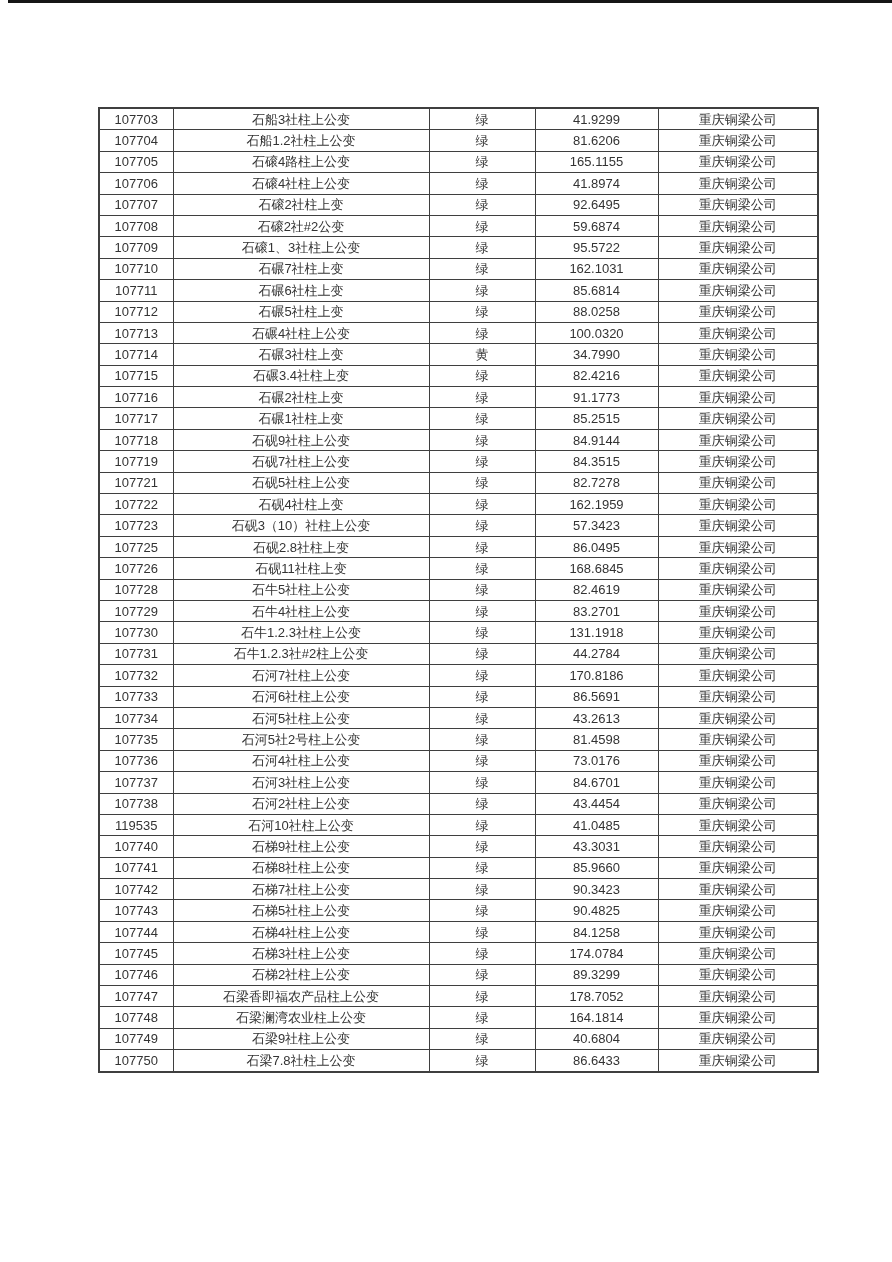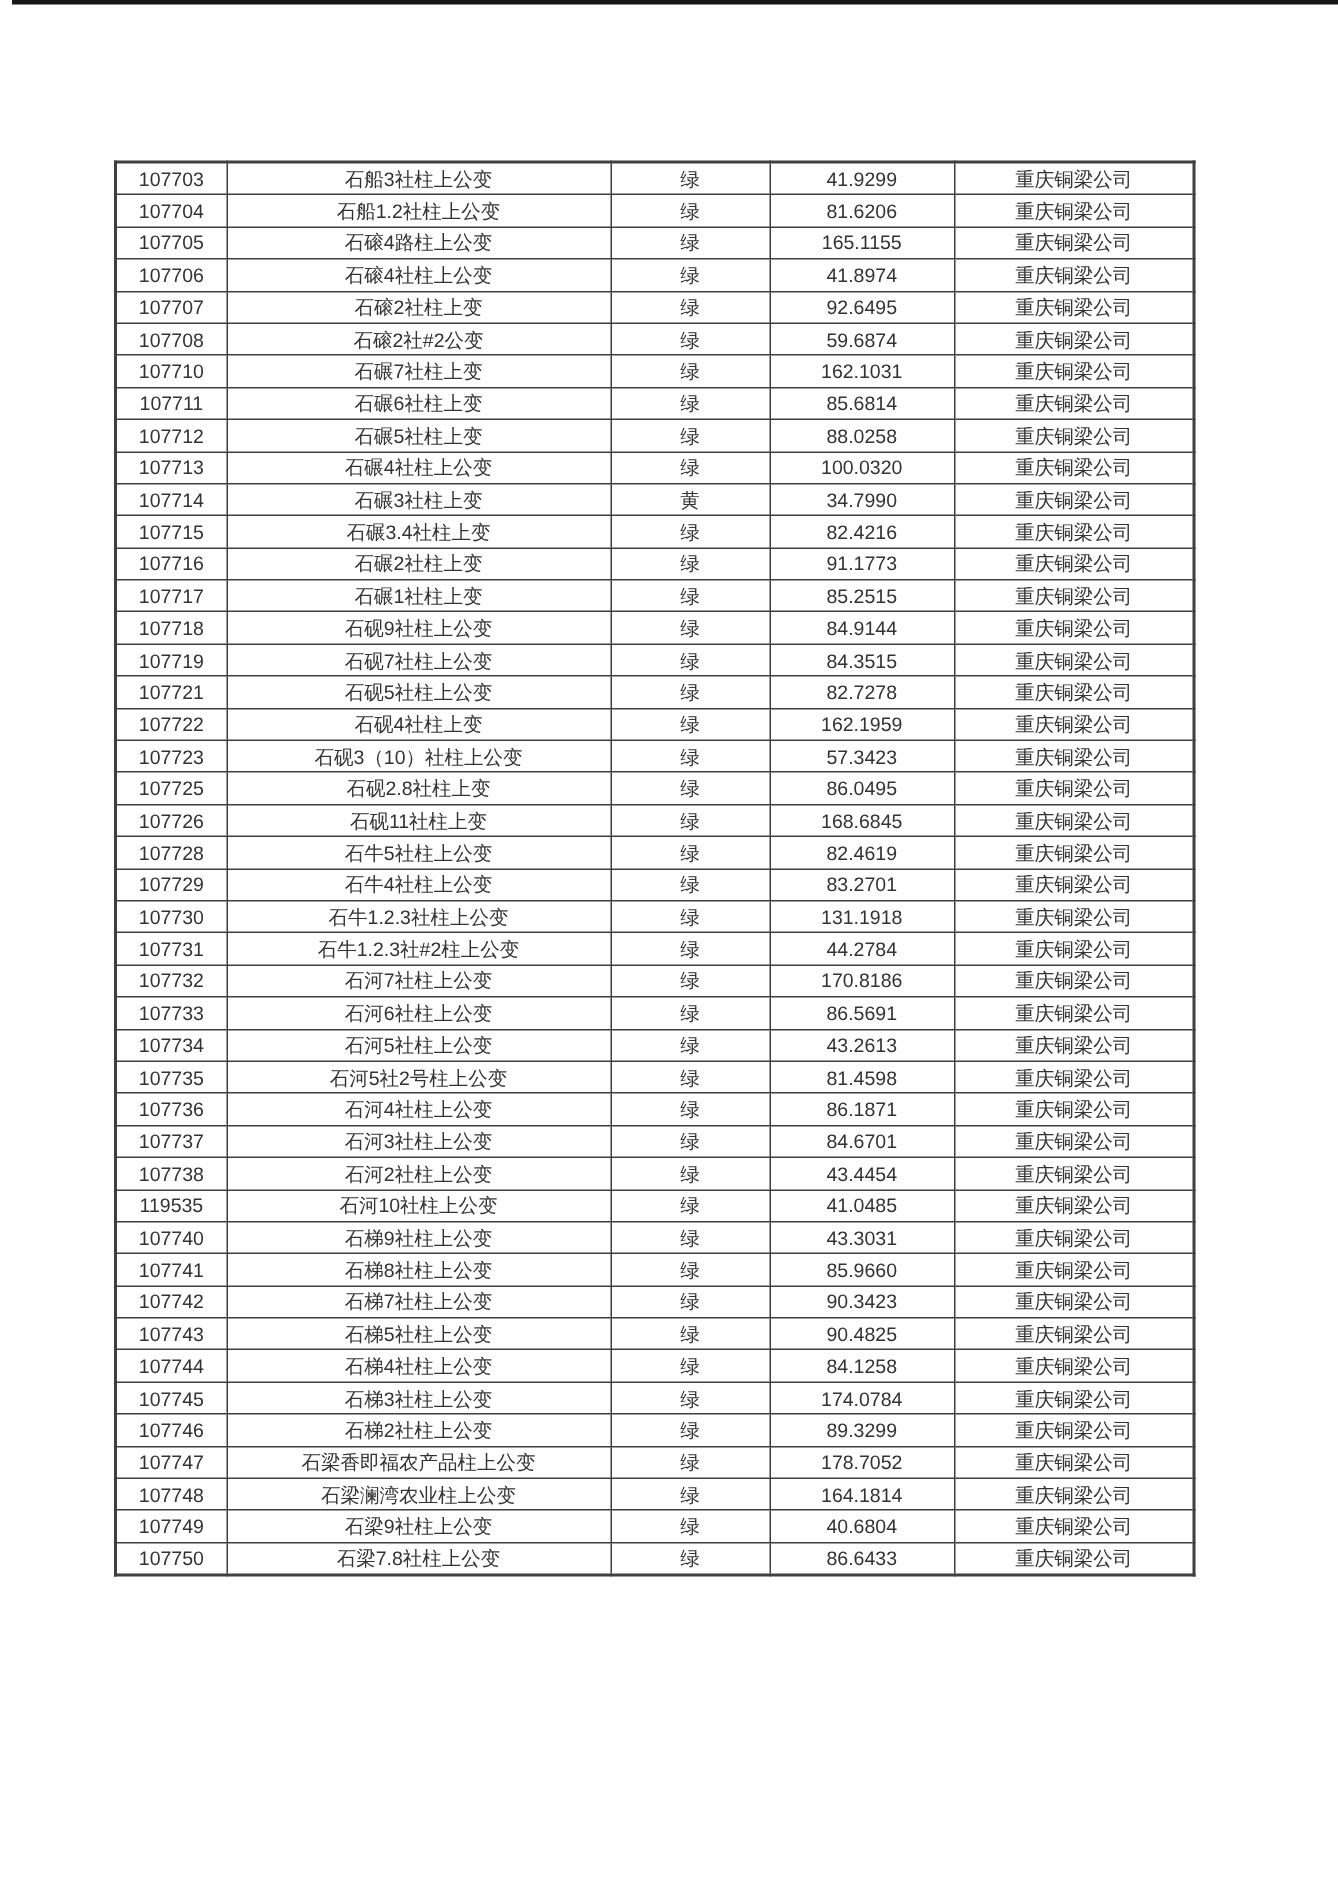--- a/index.html
+++ b/index.html
@@ -14,21 +14,21 @@
   .top-edge {
     position: absolute;
     top: 0;
     left: 8px;
     right: 0;
     height: 3px;
     background: var(--edge-color, #161616);
   }
   .sheet-table {
     position: absolute;
-    left: 76px;
+    left: 98px;
     top: 107px;
     width: 719px;
     border-collapse: collapse;
     table-layout: fixed;
     border: 2px solid var(--border-color, #3f3f3f);
   }
   .sheet-table td {
     border: 1px solid var(--border-color, #3f3f3f);
     height: 20.4px;
     padding: 0 2px;
@@ -96,20 +96,27 @@
         <td>重庆铜梁公司</td>
       </tr>
       <tr>
         <td>107708</td>
         <td>石磙2社#2公变</td>
         <td>绿</td>
         <td>59.6874</td>
         <td>重庆铜梁公司</td>
       </tr>
       <tr>
+        <td>107709</td>
+        <td>石磙1、3社柱上公变</td>
+        <td>绿</td>
+        <td>95.5722</td>
+        <td>重庆铜梁公司</td>
+      </tr>
+      <tr>
         <td>107710</td>
         <td>石碾7社柱上变</td>
         <td>绿</td>
         <td>162.1031</td>
         <td>重庆铜梁公司</td>
       </tr>
       <tr>
         <td>107711</td>
         <td>石碾6社柱上变</td>
         <td>绿</td>
@@ -260,21 +267,21 @@
         <td>107735</td>
         <td>石河5社2号柱上公变</td>
         <td>绿</td>
         <td>81.4598</td>
         <td>重庆铜梁公司</td>
       </tr>
       <tr>
         <td>107736</td>
         <td>石河4社柱上公变</td>
         <td>绿</td>
-        <td>86.1871</td>
+        <td>73.0176</td>
         <td>重庆铜梁公司</td>
       </tr>
       <tr>
         <td>107737</td>
         <td>石河3社柱上公变</td>
         <td>绿</td>
         <td>84.6701</td>
         <td>重庆铜梁公司</td>
       </tr>
       <tr>

